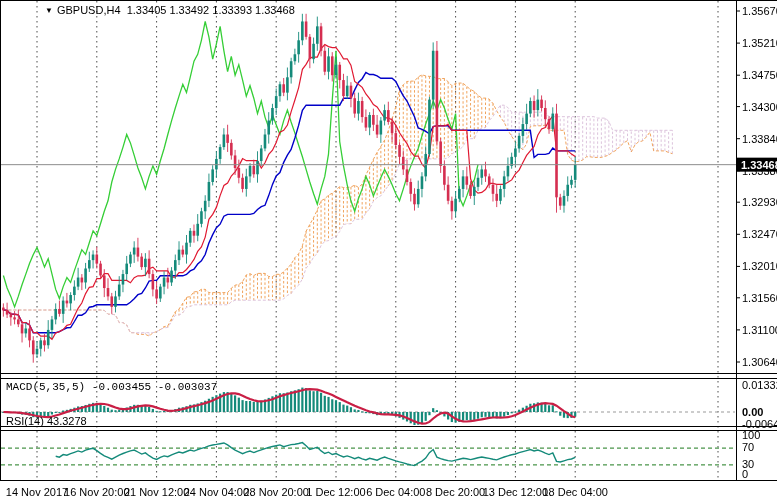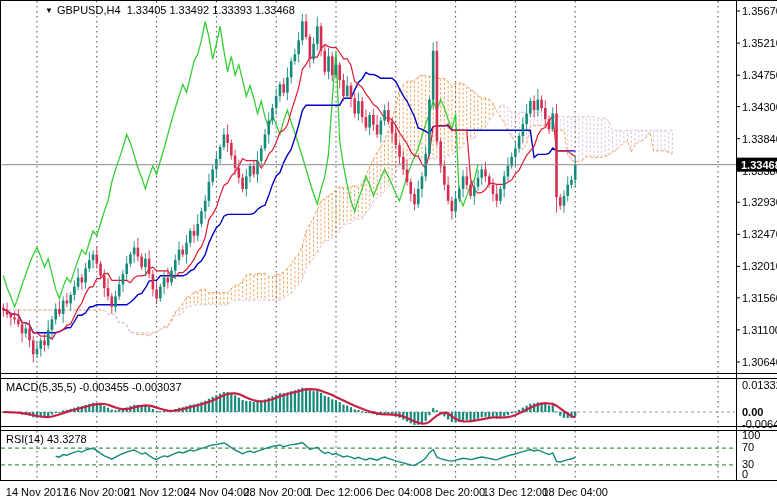--- a/index.html
+++ b/index.html
@@ -725,22 +725,22 @@
         <text x="336" y="496" font-size="11" font-family="Liberation Sans,sans-serif" fill="#000" text-anchor="middle">1 Dec 12:00</text>
         <text x="395.79999999999995" y="496" font-size="11" font-family="Liberation Sans,sans-serif" fill="#000" text-anchor="middle">6 Dec 04:00</text>
         <text x="455.59999999999997" y="496" font-size="11" font-family="Liberation Sans,sans-serif" fill="#000" text-anchor="middle">8 Dec 20:00</text>
         <text x="515.4" y="496" font-size="11" font-family="Liberation Sans,sans-serif" fill="#000" text-anchor="middle">13 Dec 12:00</text>
         <text x="575.1999999999999" y="496" font-size="11" font-family="Liberation Sans,sans-serif" fill="#000" text-anchor="middle">18 Dec 04:00</text>
       </g>
     </svg>
 
   <div class="hdr" style="left:5px;top:4px;margin-left:40px;"><span class="tri">▼</span><span>GBPUSD,H4</span><span>  </span><span>1.33405 1.33492 1.33393 1.33468</span></div>
 
-  <div class="hdr" style="left:6px;top:381px;">MACD(5,35,5) -0.003455 -0.003037</div>
+  <div class="hdr" style="left:6px;top:381px;font-family:Liberation Mono, monospace;">MACD(5,35,5) -0.003455 -0.003037</div>
 
-  <div class="hdr" style="left:6px;top:433px;">RSI(14) 43.3278</div>
+  <div class="hdr" style="left:6px;top:415px;">RSI(14) 43.3278</div>
 
   <div class="region" style="left:0;top:0;width:736px;height:373px;"></div>
   <div class="region" style="left:0;top:378px;width:736px;height:49px;"></div>
   <div class="region" style="left:0;top:430px;width:736px;height:51px;"></div>
   <div class="region" style="left:736px;top:0;width:41px;height:481px;"></div>
   <div class="region" style="left:0;top:481px;width:777px;height:21px;"></div>
 </div>
 
 </body></html>

